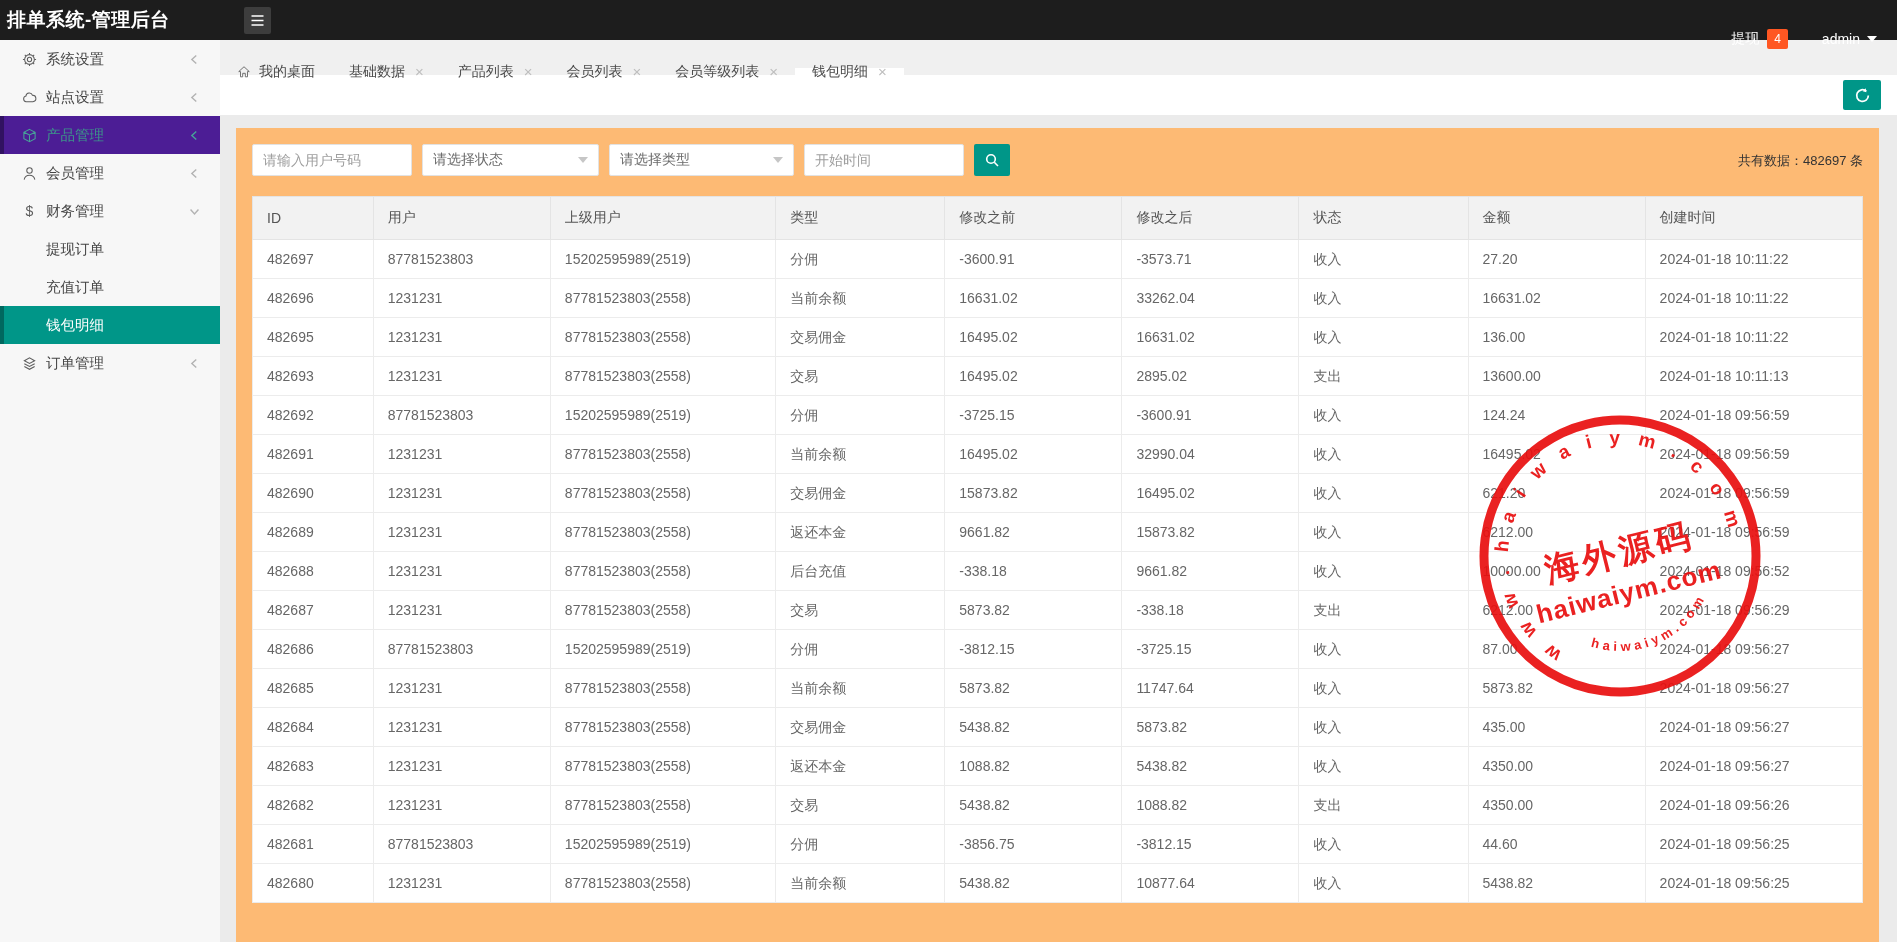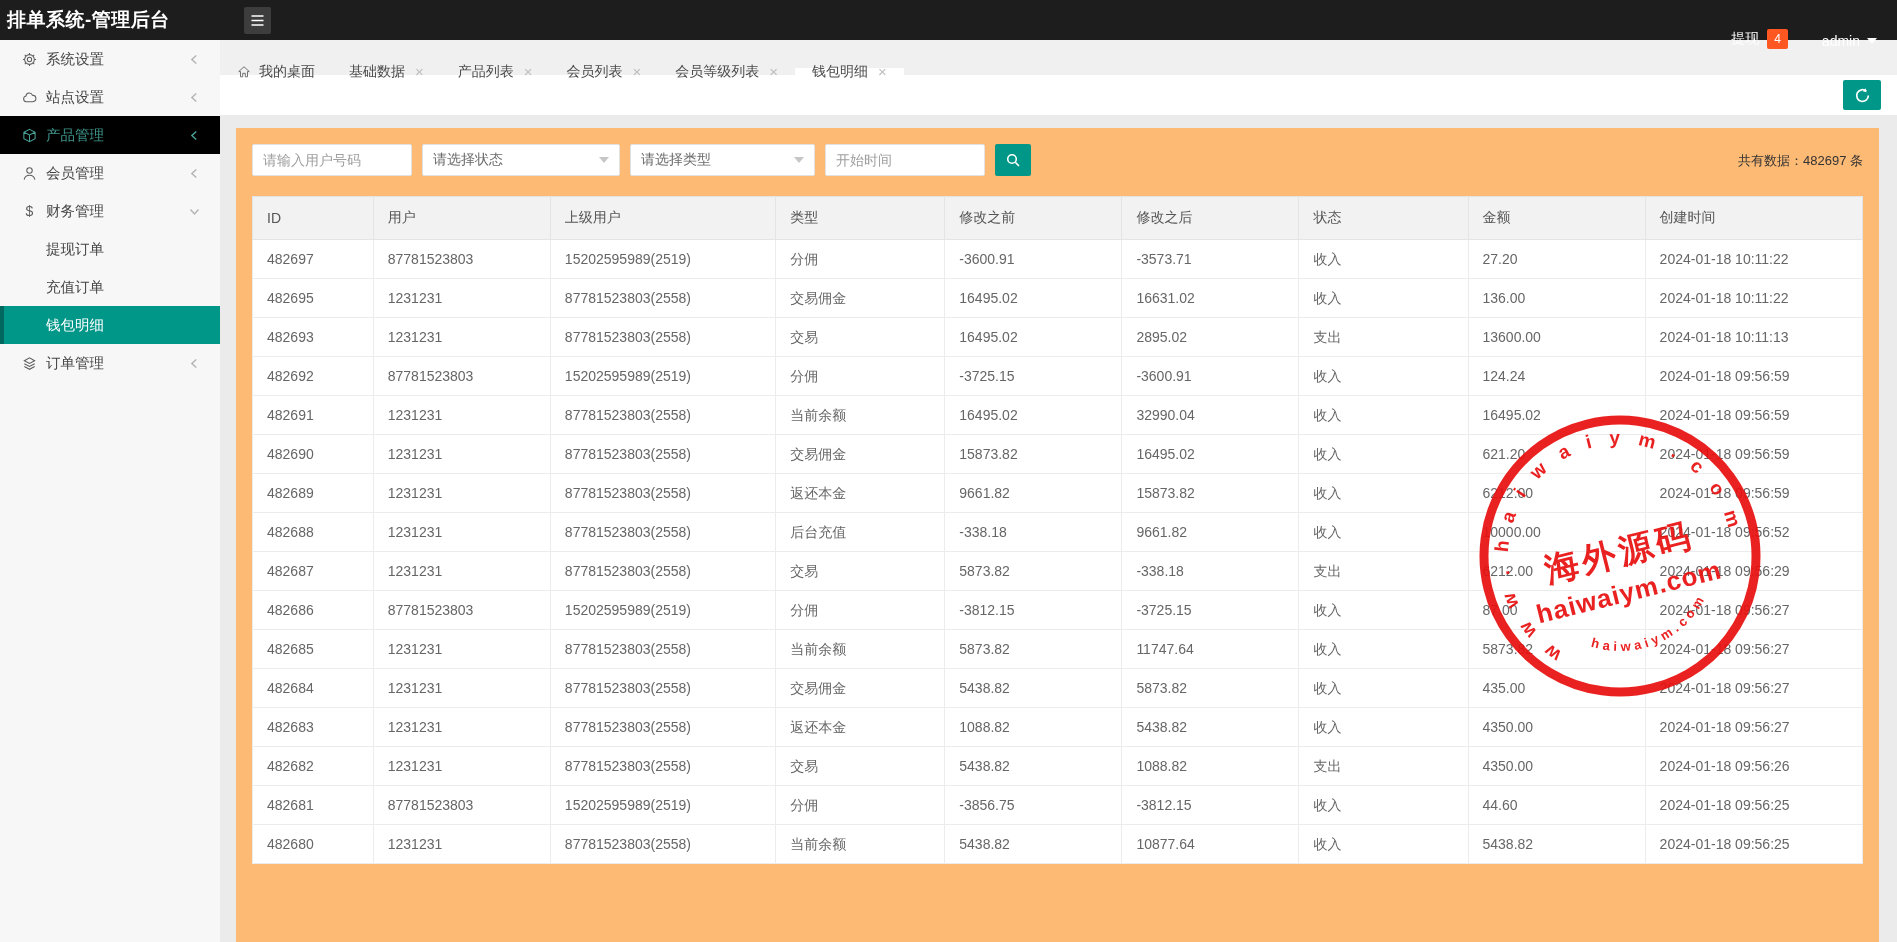--- a/index.html
+++ b/index.html
@@ -4,41 +4,41 @@
 <style>
   * { box-sizing: border-box; margin: 0; padding: 0; }
   html,body { width:100%; height:100%; }
   body { font-family: "Liberation Sans","DejaVu Sans",sans-serif; background:#ebebeb; }
   .screen { position:relative; width:1897px; height:942px; overflow:hidden; background:#ebebeb; }
 
   
   .topbar { position:absolute; top:0; left:0; right:0; height:40px; background:#1d1d1d; display:flex; align-items:center; z-index:20; }
   .brand { width:220px; padding-left:7px; color:#fff; font-size:19px; font-weight:bold; letter-spacing:.5px; white-space:nowrap; }
   .collapse-btn { margin-left:24px; width:27px; height:27px; background:#3d3d3d; border-radius:2px; display:flex; align-items:center; justify-content:center; cursor:pointer; }
-  .topbar-right { margin-left:auto; display:flex; align-items:flex-end; padding-right:20px; color:#fff; font-size:14px;margin-top:37px; }
+  .topbar-right { margin-left:auto; display:flex; align-items:center; padding-right:20px; color:#fff; font-size:14px;margin-top:37px; }
   .withdraw { display:flex; align-items:center; cursor:pointer; }
   .withdraw-badge { background:#ff5722; color:#fff; font-size:12px; line-height:12px; padding:4px 7px; border-radius:2px; margin-left:8px; }
   .user-menu { display:flex; align-items:center; margin-left:34px; cursor:pointer; }
   .caret-down-w { width:0; height:0; border-left:5px solid transparent; border-right:5px solid transparent; border-top:6px solid #fff; margin-left:7px; }
 
   
   .tabbar { position:absolute; top:40px; left:220px; right:0; height:35px; background:#f0f0f0; display:flex; align-items:stretch; z-index:10; }
   .tab { display:flex; align-items:center; padding:0 17px; font-size:14px; color:#4a4a4a; cursor:pointer; white-space:nowrap;margin-top:28px; }
   .tab.active { background:#fff; }
   .tab .tab-icon { margin-right:8px; color:#6d6d6d; display:flex; }
   .tab .tab-close { margin-left:10px; color:#bdbdbd; font-size:15px; line-height:1; }
 
   
   .sidebar { position:absolute; top:40px; left:0; bottom:0; width:220px; background:#f7f7f7; z-index:5; }
   .side-item { height:38px; display:flex; align-items:center; font-size:14.5px; color:#454545; cursor:pointer; position:relative; }
   .side-item .s-icon { width:16px; margin-left:21px; margin-right:9px; color:#5d5d5d; display:flex; justify-content:center; }
   .side-item .s-label { flex:1; }
   .side-item.sub .s-label { margin-left:46px; }
   .side-item .s-chev { margin-right:20px; color:#b3b3b3; display:flex; }
-  .side-item.hover { background:#000000; border-left:4px solid rgba(0,0,0,0.35); color:#3d948a; }
+  .side-item.hover { background:#4c1d95; border-left:4px solid rgba(0,0,0,0.35); color:#3d948a; }
   .side-item.hover .s-icon, .side-item.hover .s-chev { color:#47a298; }
   .side-item.hover .s-icon { margin-left:17px; }
   .side-item.active { background:#009688; border-left:4px solid rgba(0,0,0,0.3); color:#fff; }
   .side-item.active .s-label { margin-left:42px; }
 
   
   .toolbar { position:absolute; top:75px; left:220px; right:0; height:40px; background:#fff; z-index:4; }
   .refresh-btn { position:absolute; right:16px; top:5px; width:38px; height:30px; background:#009688; border:none; border-radius:2px; display:flex; align-items:center; justify-content:center; cursor:pointer; }
 
   
@@ -217,21 +217,21 @@
       <svg width="17" height="17" viewBox="0 0 16 16">
           <path d="M13.5 8 A5.5 5.5 0 1 1 11.6 3.9" fill="none" stroke="#fff" stroke-width="1.6"></path>
           <path d="M11 1.2 L11.7 5 L8.2 3.9 Z" fill="#fff"></path>
         </svg>
     </button>
   </div>
 
   <div class="panel">
     <div class="filters">
       <input class="f-input" style="width: 160px;" placeholder="请输入用户号码">
-      <div class="f-select" style="width:198px">
+      <div class="f-select" style="width:177px">
         <span>请选择状态</span>
         <span class="caret-down-g"></span>
       </div>
       <div class="f-select" style="width:185px">
         <span>请选择类型</span>
         <span class="caret-down-g"></span>
       </div>
       <input class="f-input" style="width: 160px;" placeholder="开始时间">
       <button class="search-btn">
         <svg width="16" height="16" viewBox="0 0 16 16">
@@ -273,20 +273,31 @@
             <td>87781523803</td>
             <td>15202595989(2519)</td>
             <td>分佣</td>
             <td>-3600.91</td>
             <td>-3573.71</td>
             <td>收入</td>
             <td>27.20</td>
             <td>2024-01-18 10:11:22</td>
           </tr>
           <tr>
+            <td>482696</td>
+            <td>1231231</td>
+            <td>87781523803(2558)</td>
+            <td>当前余额</td>
+            <td>16631.02</td>
+            <td>33262.04</td>
+            <td>收入</td>
+            <td>16631.02</td>
+            <td>2024-01-18 10:11:22</td>
+          </tr>
+          <tr>
             <td>482695</td>
             <td>1231231</td>
             <td>87781523803(2558)</td>
             <td>交易佣金</td>
             <td>16495.02</td>
             <td>16631.02</td>
             <td>收入</td>
             <td>136.00</td>
             <td>2024-01-18 10:11:22</td>
           </tr>

